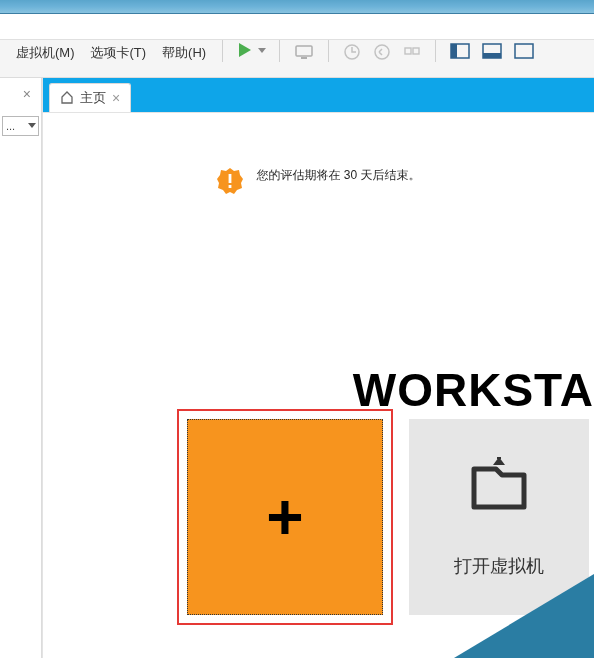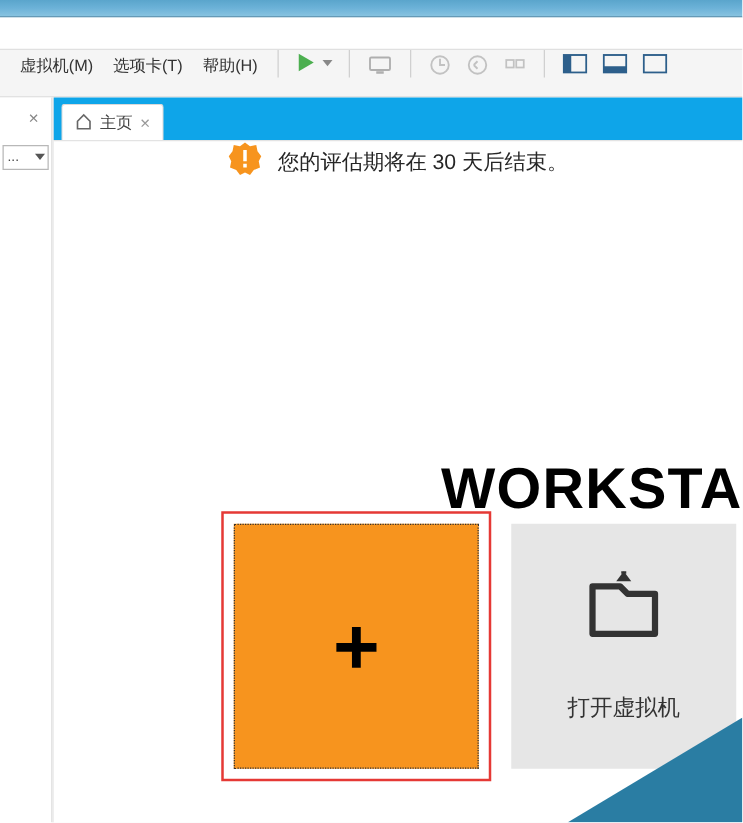--- a/index.html
+++ b/index.html
@@ -92,24 +92,25 @@
 
 .page {
   flex: 1;
   background: #fff;
   border-top: 1px solid #e3e3e3;
   position: relative;
   overflow: hidden;
 }
 .notice {
   display: flex;
-  align-items: flex-end;
+  align-items: flex-start;
   justify-content: center;
   gap: 12px;
-  font-size: 17px;
+  margin-top: 54px;
+  font-size: 12px;
   color: #262626;
 }
 .notice-badge {
   width: 28px; height: 28px;
   display: flex; align-items: center; justify-content: center;
 }
 .brand {
   position: absolute;
   right: 0;
   top: 250px;

